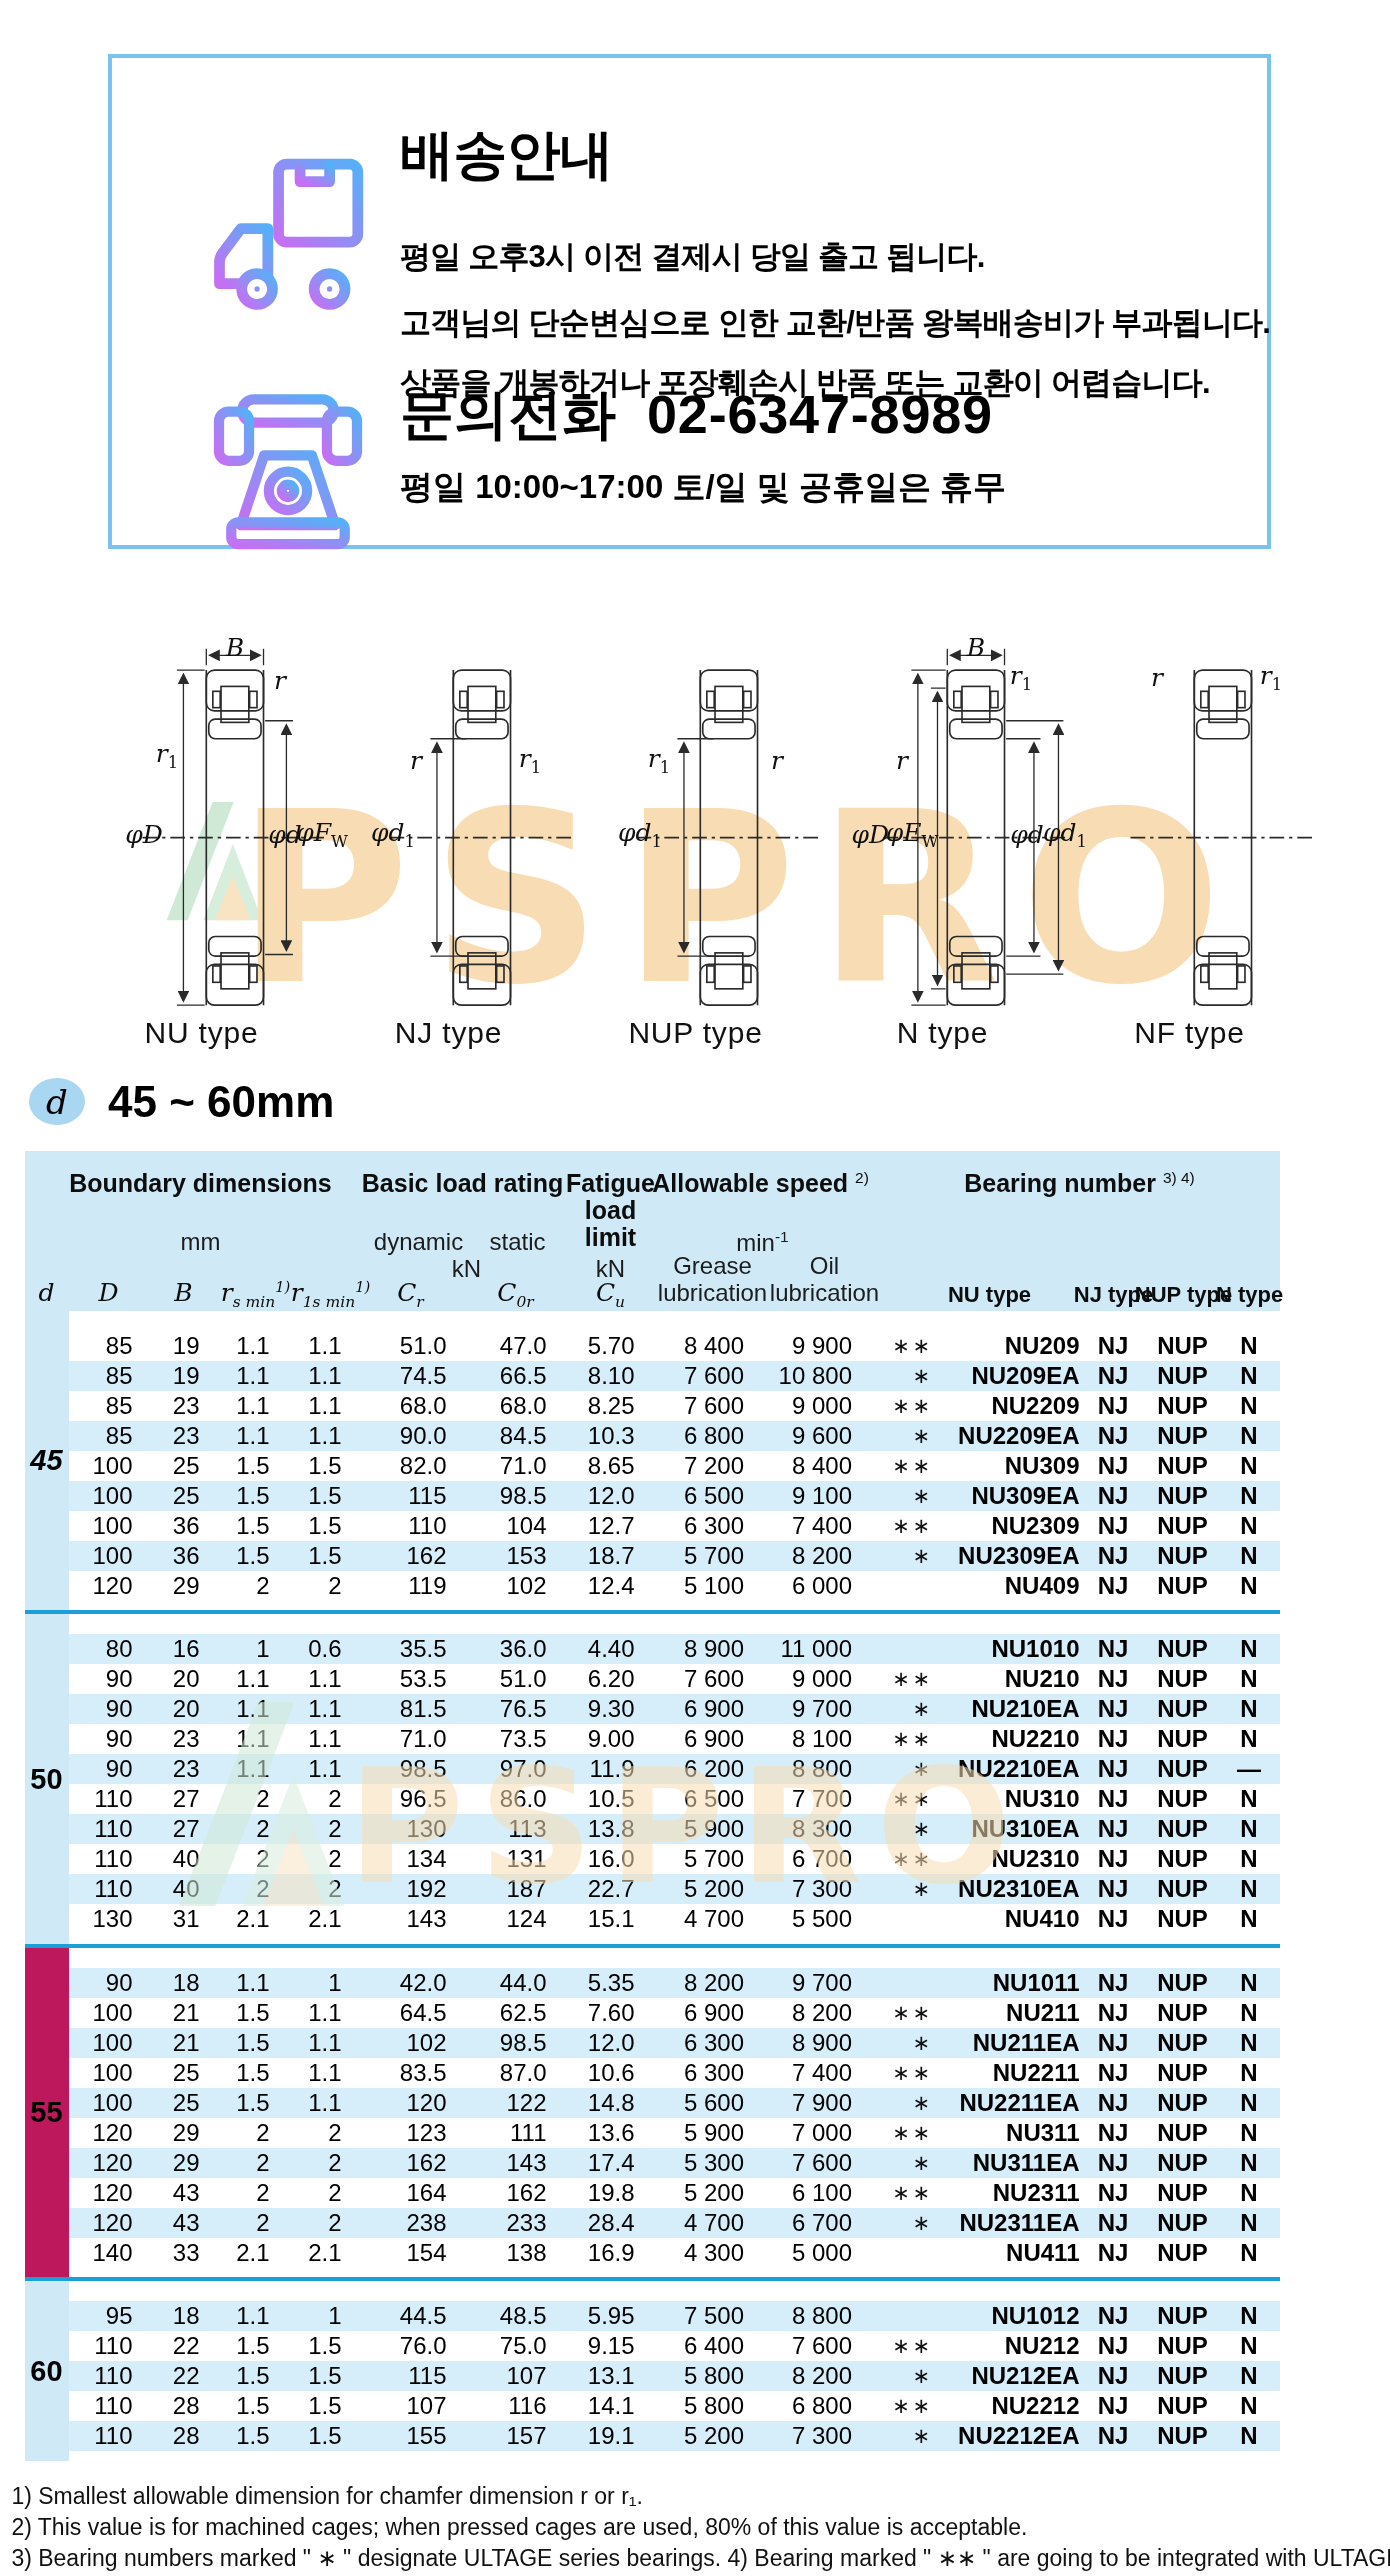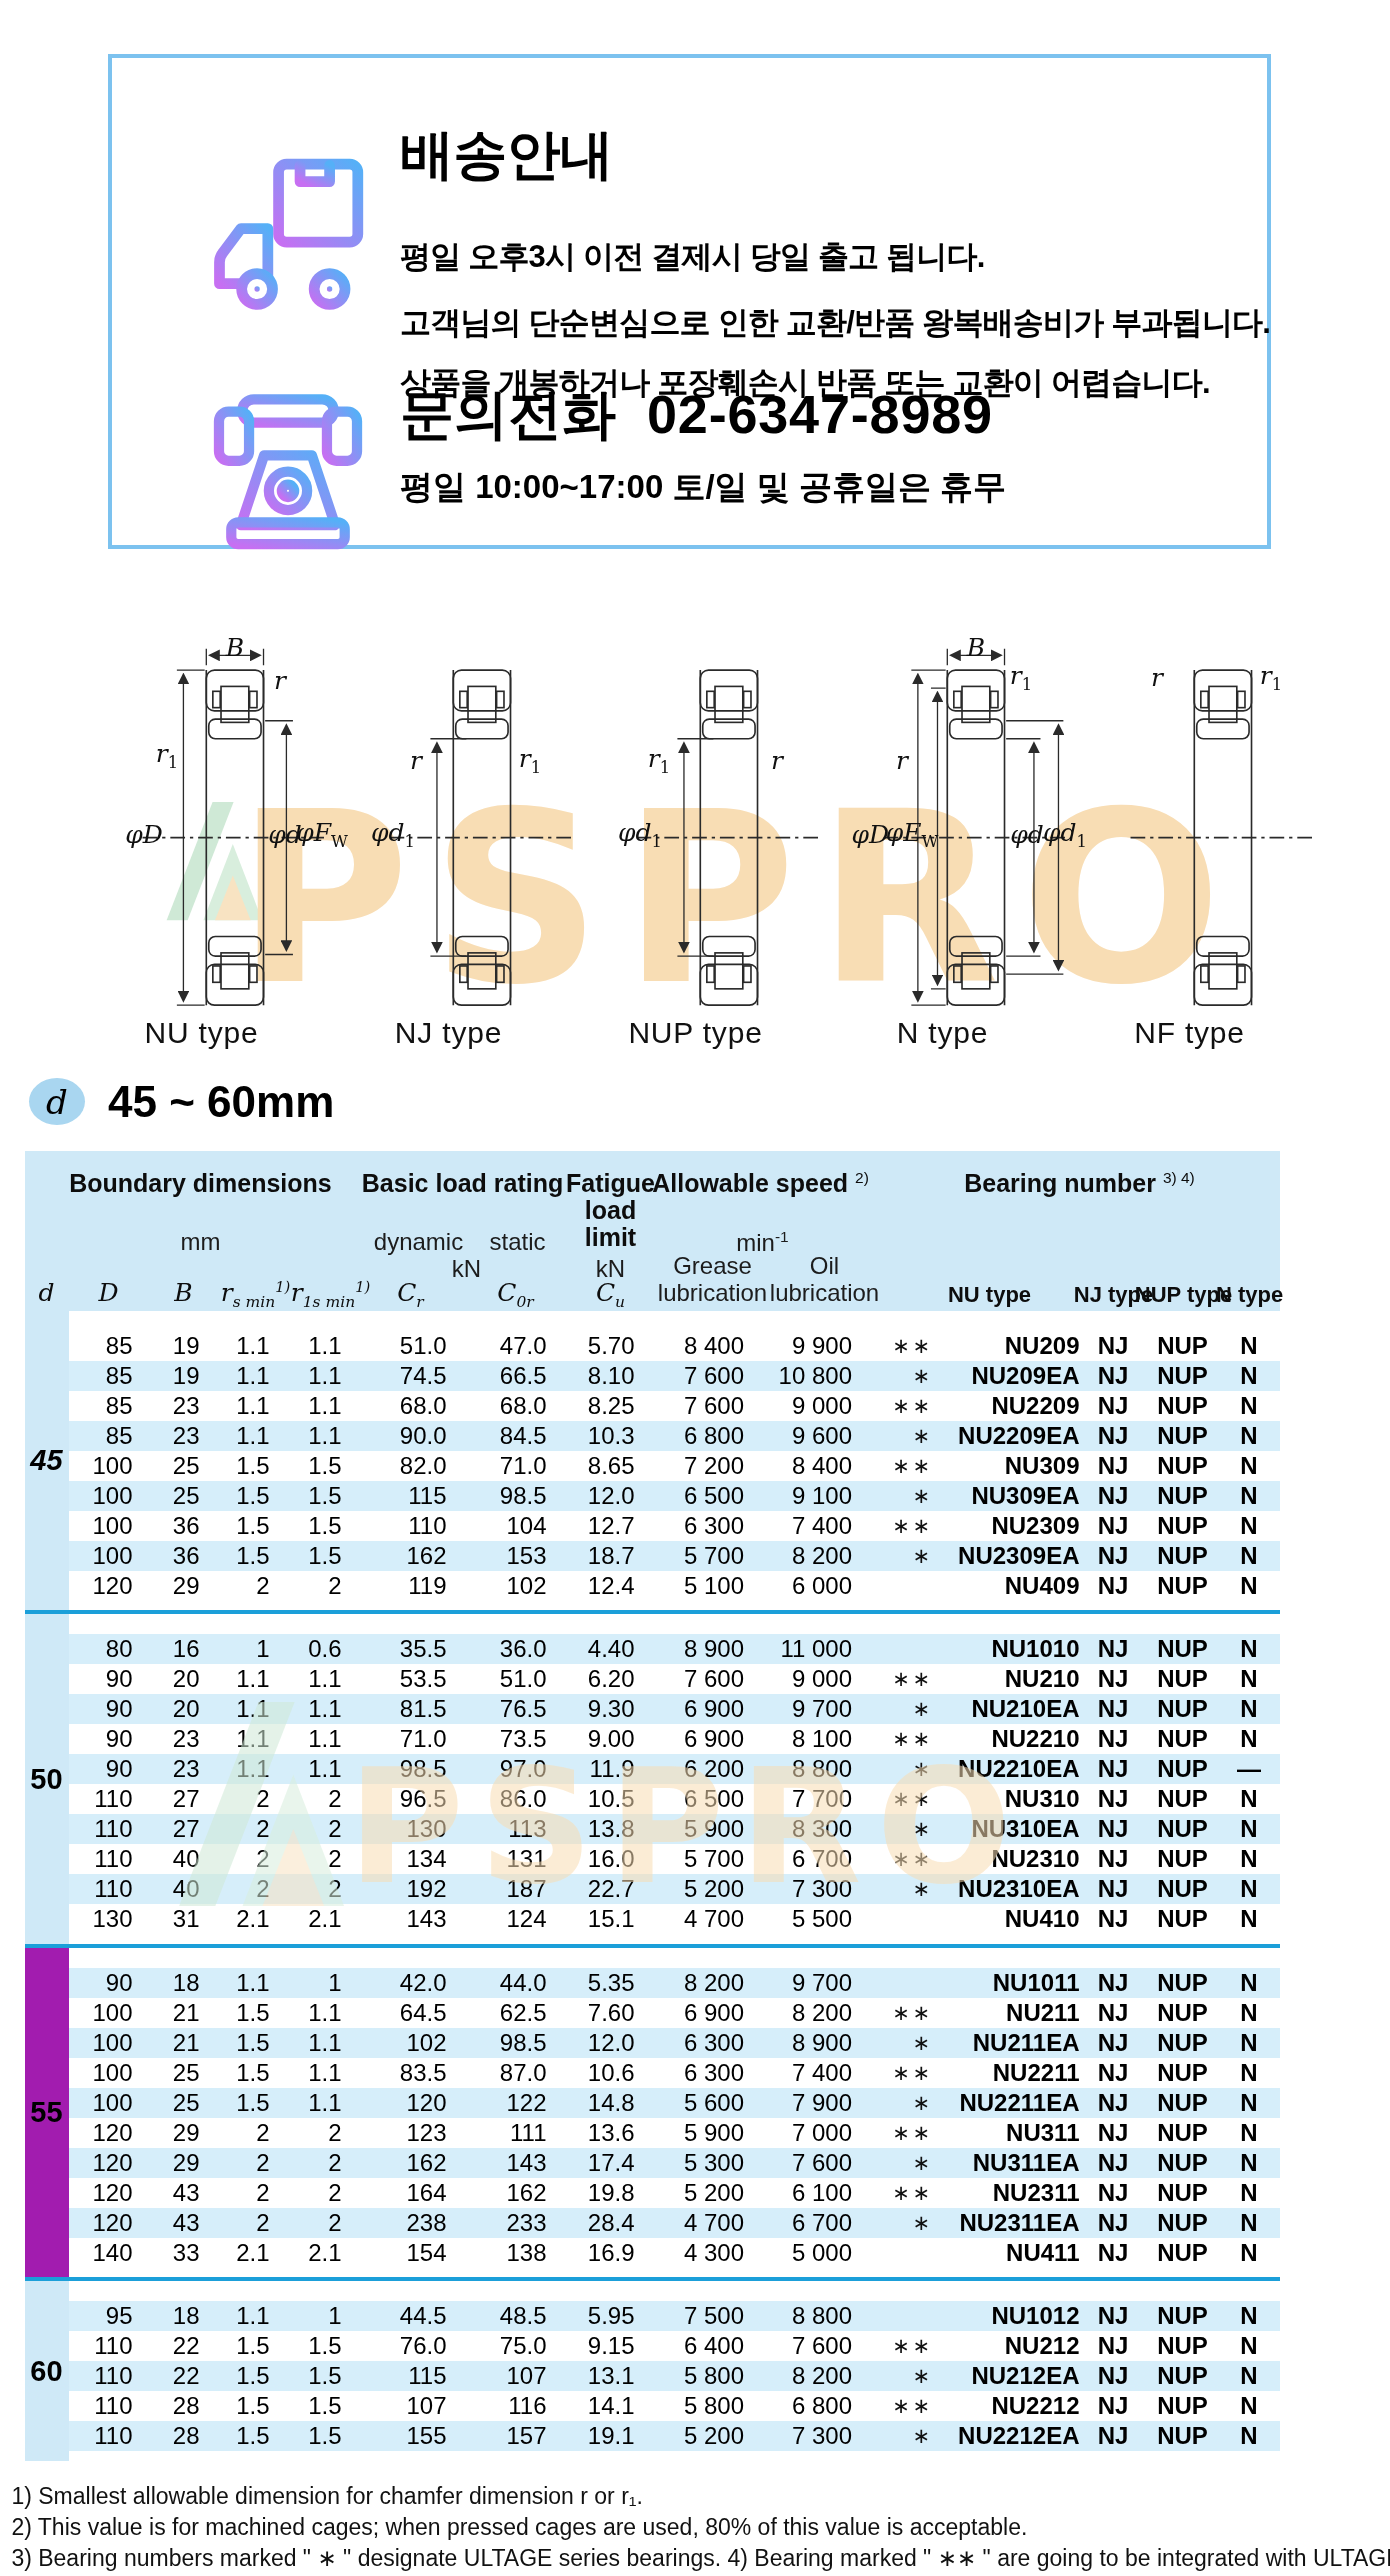--- a/index.html
+++ b/index.html
@@ -584,21 +584,21 @@
               <div class="mark"></div>
               <div class="nu">NU410</div>
               <div class="ctr">NJ</div>
               <div class="ctr">NUP</div>
               <div class="ctr">N</div>
             </div>
           </div>
         </div>
         <div class="sep" style="background: rgb(27, 159, 217);"></div>
         <div class="group">
-          <div class="dcell" style="background: #a21caf;">55</div>
+          <div class="dcell" style="background: #be185d;">55</div>
           <div class="rows">
             <div class="row stripe" style="background: rgb(214, 238, 250);">
               <div class="cell">90</div>
               <div class="cell">18</div>
               <div class="cell">1.1</div>
               <div class="cell">1</div>
               <div class="cell">42.0</div>
               <div class="cell">44.0</div>
               <div class="cell">5.35</div>
               <div class="cell go">8 200</div>

